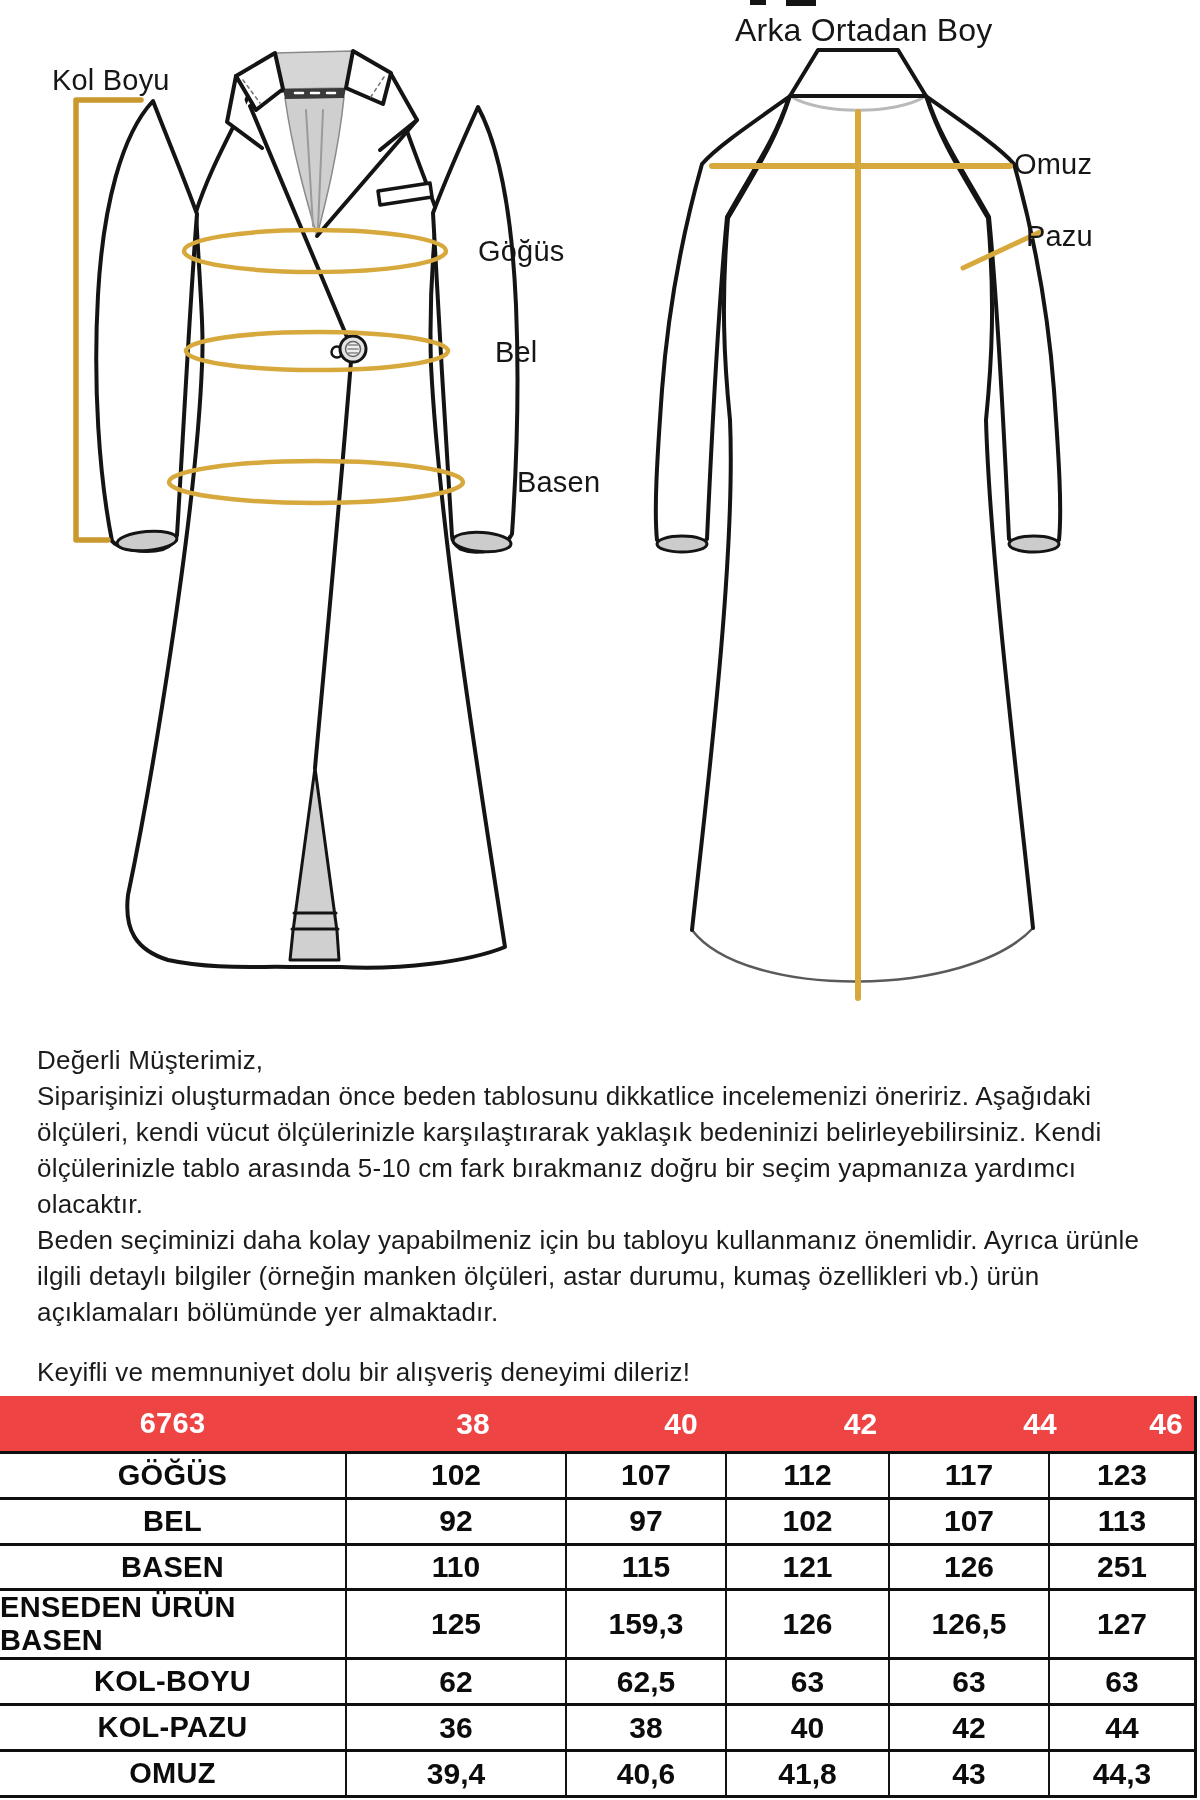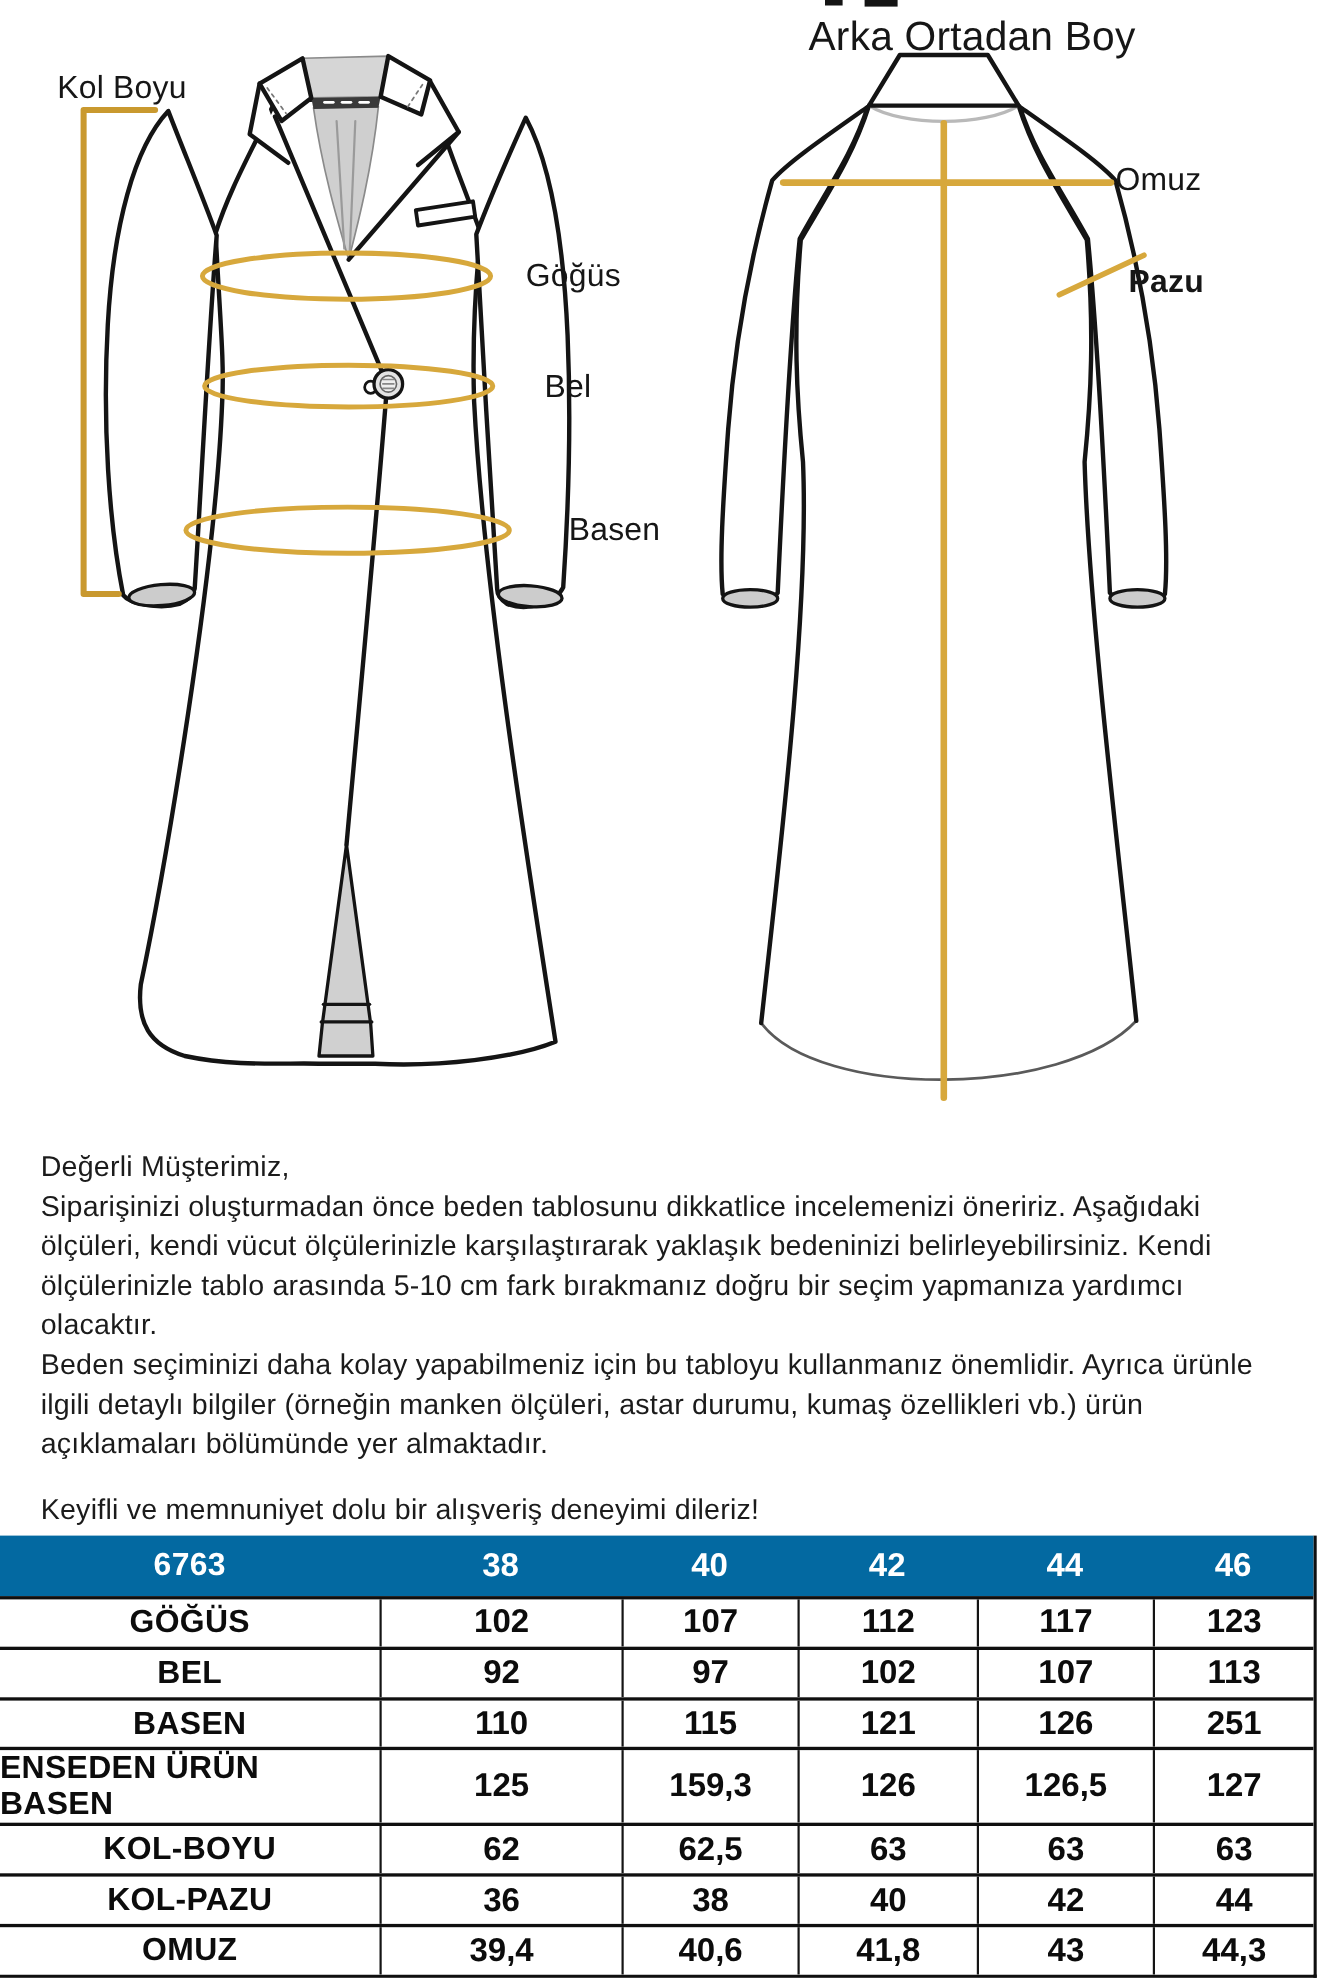--- a/index.html
+++ b/index.html
@@ -2,42 +2,42 @@
 <html><head>
 <meta charset="utf-8">
 <style>
   html,body{margin:0;padding:0;background:#ffffff;}
   body{width:1200px;height:1800px;position:relative;font-family:"Liberation Sans",sans-serif;overflow:hidden;}
 
   
   .diagram{position:absolute;left:0;top:0;width:1200px;height:1012px;background:#ffffff;}
   .diagram svg{position:absolute;left:0;top:0;}
   .dlabel{position:absolute;color:#161616;font-size:29px;letter-spacing:.2px;white-space:nowrap;}
-  .dlabel.big{font-size:37px;}
+  .dlabel.big{font-size:32px;}
   .lbl-kol-boyu{left:52px;top:64px;}
   .lbl-gogus{left:478px;top:235px;}
   .lbl-bel{left:495px;top:336px;}
   .lbl-basen{left:517px;top:466px;}
   .lbl-arka{left:735px;top:12px;width:250px;text-align:center;}
   .lbl-omuz{left:1014px;top:148px;}
-  .lbl-pazu{left:1026px;top:240px;font-weight:bold;}
+  .lbl-pazu{left:1026px;top:220px;}
 
   
   .intro{position:absolute;left:37px;top:1042px;width:1150px;color:#1b1b1b;
          font-size:26px;line-height:36px;letter-spacing:.2px;}
   .intro p{margin:0;}
   .intro .greeting{margin-bottom:0;}
   .intro .closing{margin-top:24px;}
 
   
   .size-table{position:absolute;left:0;top:1396px;width:1197px;height:402px;
               display:flex;flex-direction:column;border-right:3px solid #0f0f0f;
               border-bottom:3px solid #0f0f0f;box-sizing:border-box;}
   .trow{display:flex;flex:1;align-items:center;background:#ffffff;}
-  .trow.head{background:#0369a1;color:#ffffff;flex:0 0 55px;}
+  .trow.head{background:#ef4444;color:#ffffff;flex:0 0 55px;gap:18px;}
   .trow.body{border-top:3px solid #0f0f0f;color:#0c0c0c;}
   .tcell{display:flex;align-items:center;justify-content:center;height:100%;
          box-sizing:border-box;font-weight:bold;font-size:30px;}
   .trow.body .tcell{border-left:2.5px solid #141414;}
   .trow.body .tcell.c0{border-left:none;}
   .c0{width:345px;font-size:29px;letter-spacing:.3px;}
   .c1{width:220px;}.c2{width:160px;}.c3{width:163px;}.c4{width:160px;}
   .c5{flex:1;}
 </style>
 </head>

